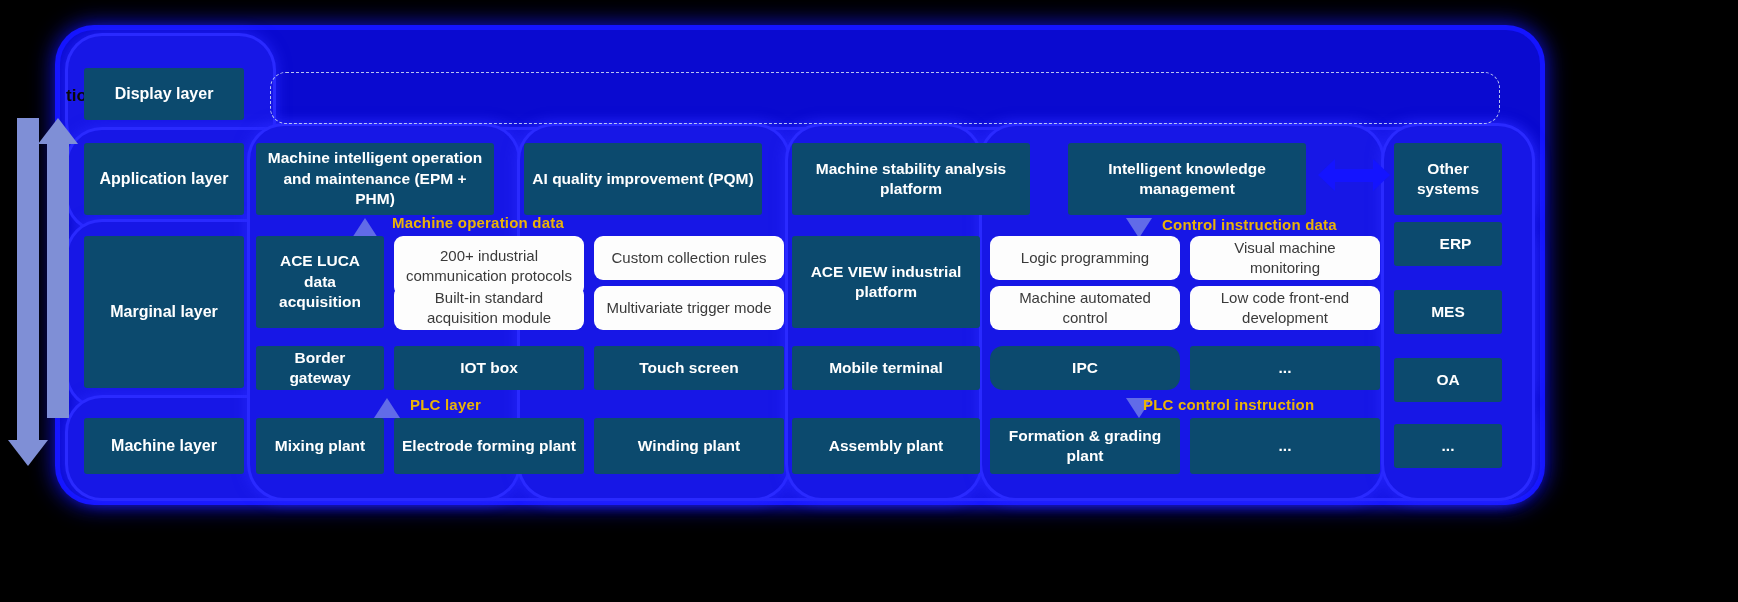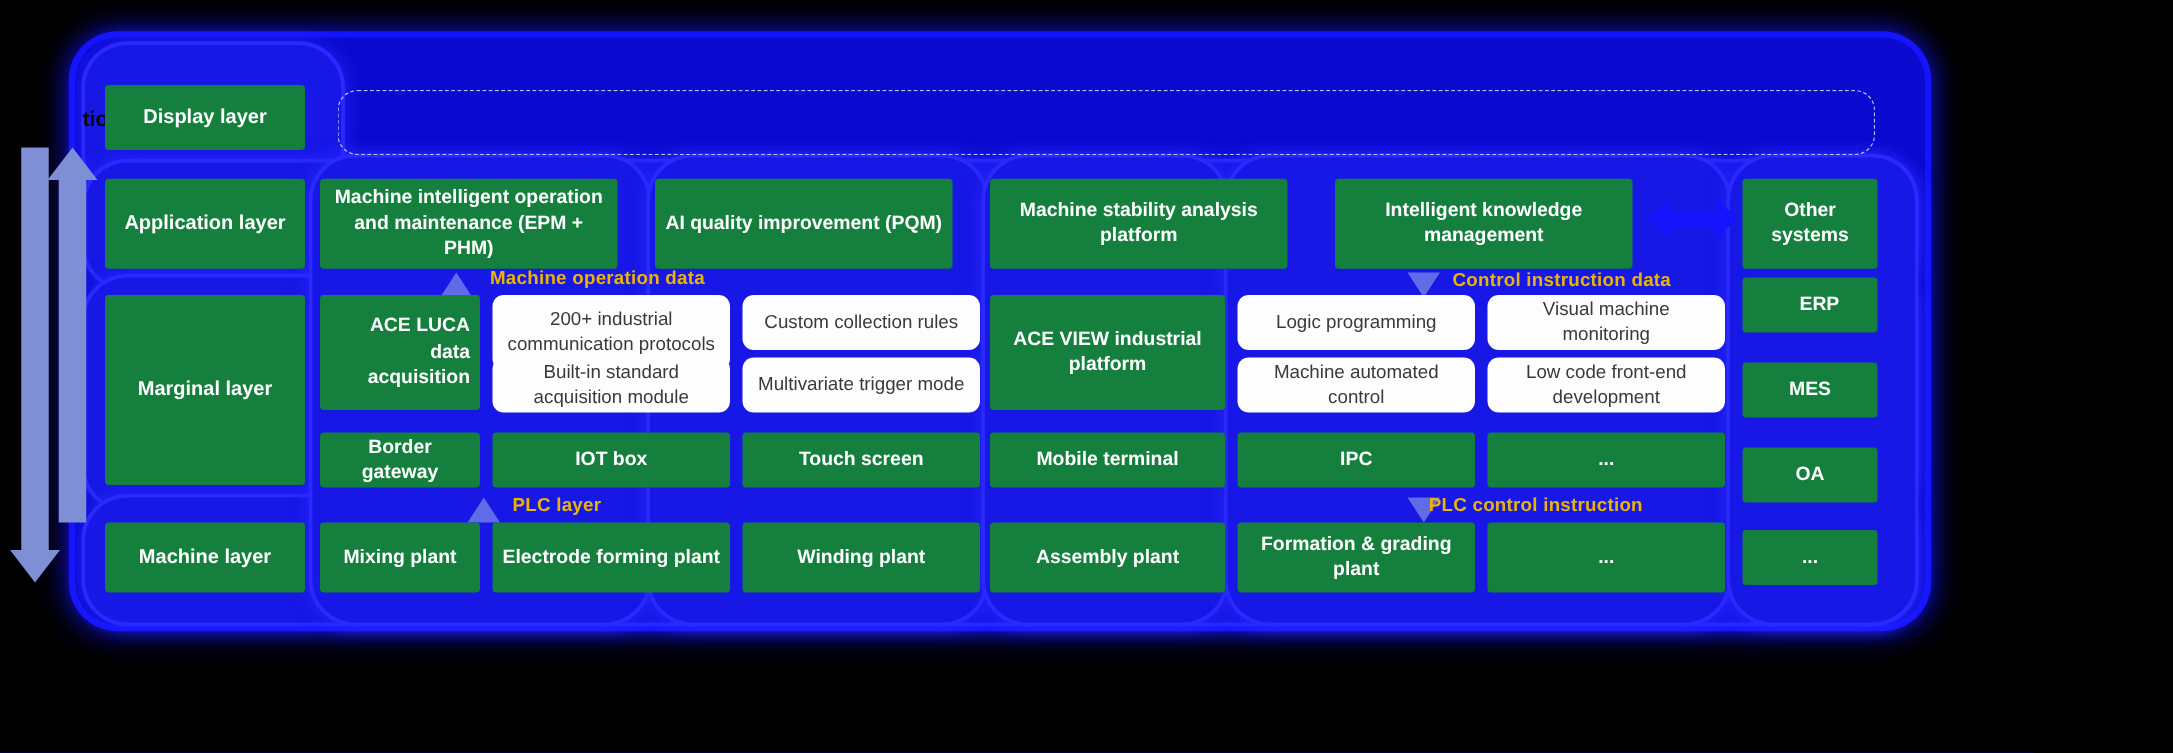--- a/index.html
+++ b/index.html
@@ -28,21 +28,21 @@
     position: absolute;
     display: flex;
     align-items: center;
     justify-content: center;
     text-align: center;
     color: #ffffff;
     font-weight: bold;
     font-size: 15.5px;
     line-height: 1.32;
     padding: 2px 8px;
-    background: #15803d;
+    background: #0c4a6e;
     border-radius: 3px;
   }
   .cell.white {
     background: #fdfdfd;
     color: #3a3a3a;
     font-weight: normal;
     font-size: 15px;
     border-radius: 9px;
   }
   .cell.layerlabel { font-size: 16px; }
@@ -164,39 +164,39 @@
   <div class="cell" style="left:1394px; top:143px; width:108px; height:72px;">Other systems</div>
 
   <div class="flowarrow up" style="left:352px; top:218px;"></div>
   <div class="flowlabel" style="left:392px; top:214px;">Machine operation data</div>
 
   <div class="flowarrow down" style="left:1126px; top:218px;"></div>
   <div class="flowlabel" style="left:1162px; top:216px;">Control instruction data</div>
 
   <div class="cell layerlabel" style="left:84px; top:236px; width:160px; height:152px;">Marginal layer</div>
 
-  <div class="cell" style="left:256px; top:236px; width:128px; height:92px;text-align:right;">ACE LUCA data acquisition</div>
+  <div class="cell" style="left:256px; top:236px; width:128px; height:92px;">ACE LUCA data acquisition</div>
 
   <div class="cell white" style="left:394px; top:236px; width:190px; height:60px;">200+ industrial communication protocols</div>
   <div class="cell white" style="left:594px; top:236px; width:190px; height:44px;">Custom collection rules</div>
   <div class="cell white" style="left:394px; top:286px; width:190px; height:44px;">Built-in standard acquisition module</div>
   <div class="cell white" style="left:594px; top:286px; width:190px; height:44px;">Multivariate trigger mode</div>
 
   <div class="cell" style="left:792px; top:236px; width:188px; height:92px;">ACE VIEW industrial platform</div>
 
   <div class="cell white" style="left:990px; top:236px; width:190px; height:44px;">Logic programming</div>
   <div class="cell white" style="left:1190px; top:236px; width:190px; height:44px;">Visual machine monitoring</div>
   <div class="cell white" style="left:990px; top:286px; width:190px; height:44px;">Machine automated control</div>
   <div class="cell white" style="left:1190px; top:286px; width:190px; height:44px;">Low code front-end development</div>
 
   <div class="cell" style="left:256px; top:346px; width:128px; height:44px;">Border gateway</div>
   <div class="cell" style="left:394px; top:346px; width:190px; height:44px;">IOT box</div>
   <div class="cell" style="left:594px; top:346px; width:190px; height:44px;">Touch screen</div>
   <div class="cell" style="left:792px; top:346px; width:188px; height:44px;">Mobile terminal</div>
-  <div class="cell" style="left:990px; top:346px; width:190px; height:44px;">IPC</div>
+  <div class="cell" style="left:990px; top:346px; width:190px; height:44px;border-radius:13px;">IPC</div>
   <div class="cell" style="left:1190px; top:346px; width:190px; height:44px;">...</div>
 
   <div class="flowarrow up" style="left:374px; top:398px;"></div>
   <div class="flowlabel" style="left:410px; top:396px;">PLC layer</div>
 
   <div class="flowarrow down" style="left:1126px; top:398px;"></div>
   <div class="flowlabel" style="left:1143px; top:396px;">PLC control instruction</div>
 
   <div class="cell layerlabel" style="left:84px; top:418px; width:160px; height:56px;">Machine layer</div>
 

